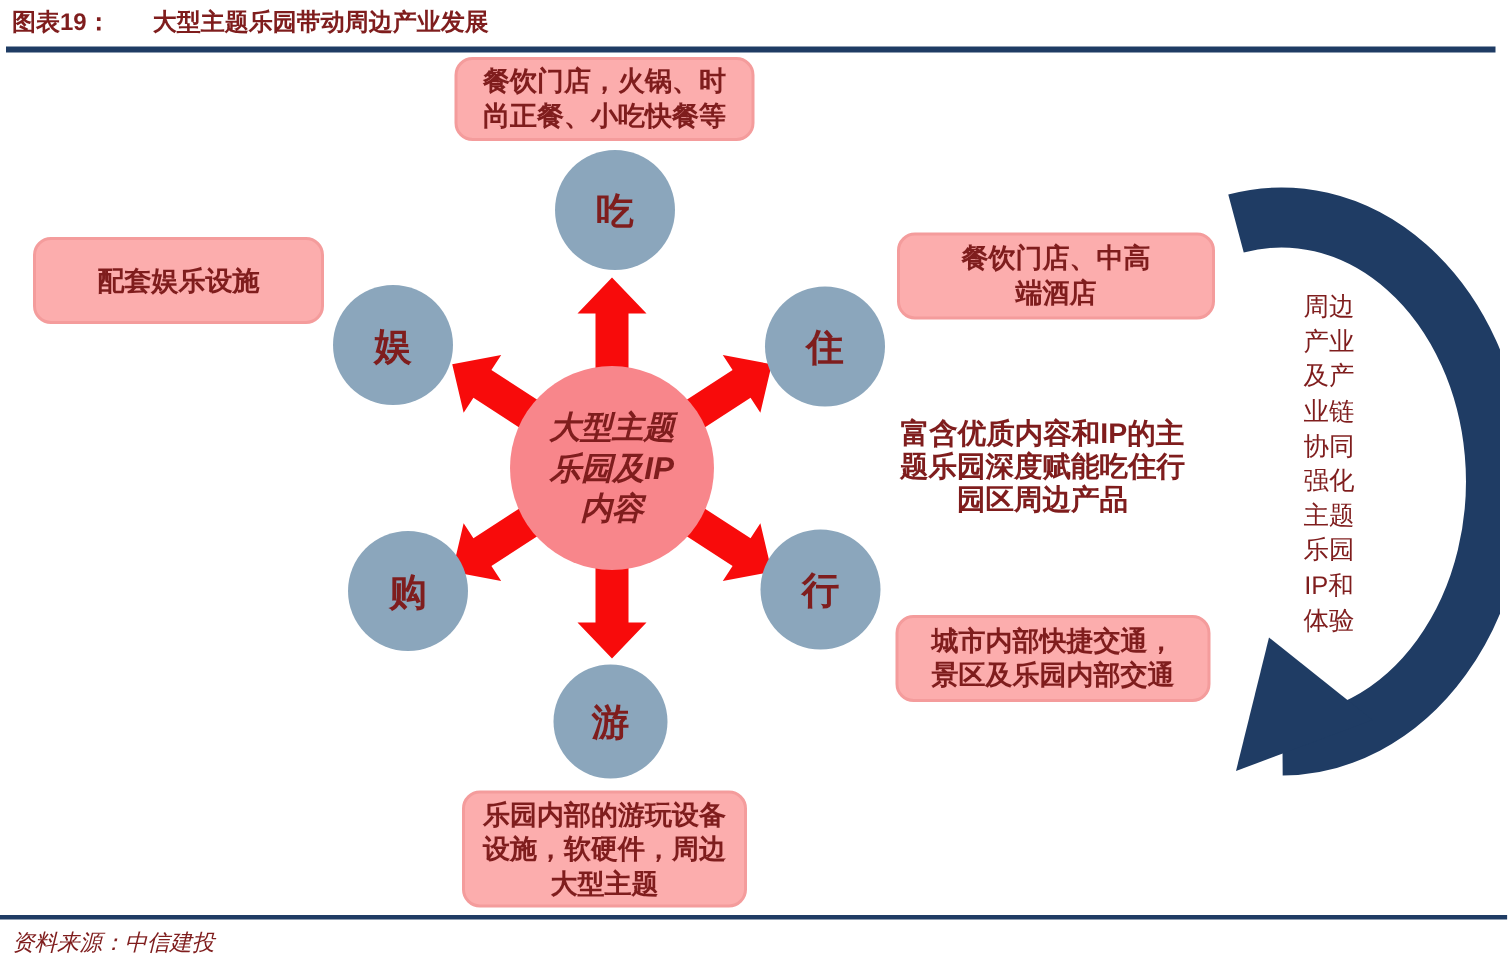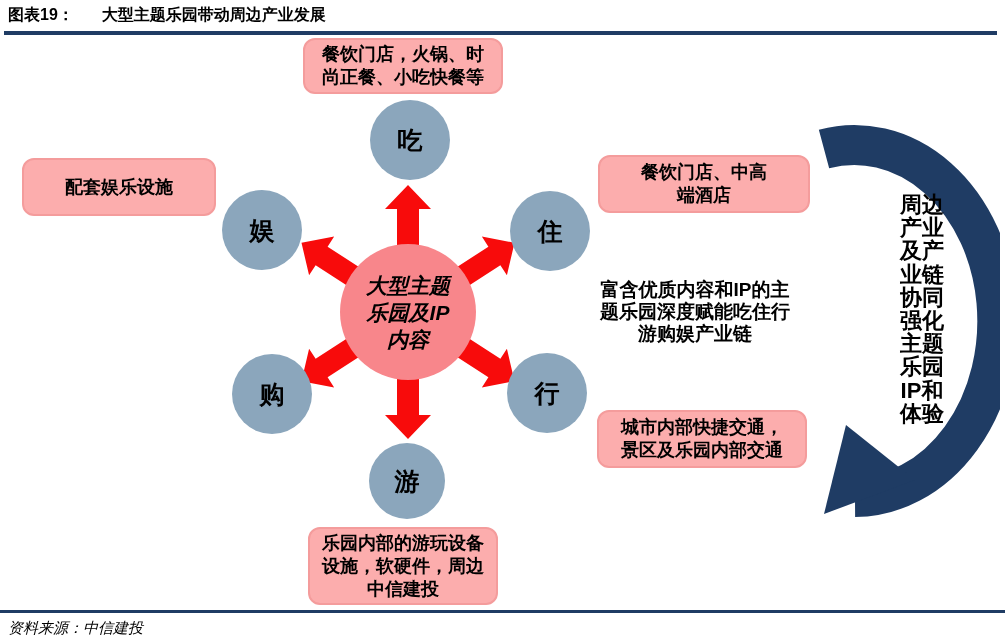--- a/index.html
+++ b/index.html
@@ -6,21 +6,21 @@
     --navy:#1F3C64;
     --arrow-red:#F80B0B;
     --center-fill:#F8868B;
     --node-fill:#8BA6BC;
     --box-fill:#FCADAD;
     --box-border:#F49C9C;
   }
   html,body{margin:0;padding:0;background:#fff;}
   #canvas{
     position:relative;width:1005px;height:644px;background:#fff;overflow:hidden;
-    font-family:"Liberation Sans",sans-serif;color:#000000;
+    font-family:"Liberation Sans",sans-serif;color:#7f1d1d;
   }
   
   .title-row{position:absolute;left:8px;top:5px;font-size:16px;font-weight:bold;white-space:nowrap;}
   .title-label{margin-right:28px;}
   .title-rule{position:absolute;left:4px;top:31px;width:993px;height:4px;background:var(--navy);}
   
   .pbox{
     position:absolute;background:var(--box-fill);border:2px solid var(--box-border);
     border-radius:12px;display:flex;align-items:center;justify-content:center;
     font-size:18px;font-weight:bold;line-height:23px;text-align:center;
@@ -37,21 +37,21 @@
     position:absolute;left:340px;top:244px;width:136px;height:136px;border-radius:50%;
     background:var(--center-fill);display:flex;align-items:center;justify-content:center;
     font-size:21px;font-weight:bold;line-height:27px;text-align:center;white-space:pre-line;font-style:italic;
   }
   .mid-note{
     position:absolute;left:575px;top:279px;width:240px;
     font-size:19px;font-weight:bold;line-height:22px;text-align:center;white-space:pre-line;
   }
   .side-note{
     position:absolute;left:861px;top:193px;width:50px;
-    font-size:22px;font-weight:bold;line-height:23.2px;text-align:center;white-space:pre-line;margin-left:36px;
+    font-size:17px;font-weight:normal;line-height:23.2px;text-align:center;white-space:pre-line;
   }
   .svg-layer{position:absolute;left:0;top:0;}
   .red-arrow{fill:var(--arrow-red);}
   .navy-shape{fill:none;stroke:var(--navy);stroke-width:40;}
   .navy-head{fill:var(--navy);}
   .bottom-rule{position:absolute;left:0;top:610px;width:1005px;height:3px;background:var(--navy);}
   .source-line{
     position:absolute;left:8px;top:619px;font-size:15px;font-style:italic;
     font-family:"DejaVu Serif",serif;
   }
@@ -85,36 +85,36 @@
 
   <div class="pbox" style="left:303px;top:38px;width:200px;height:56px;">餐饮门店，火锅、时
 尚正餐、小吃快餐等</div>
   <div class="pbox" style="left:22px;top:158px;width:194px;height:58px;">配套娱乐设施</div>
   <div class="pbox" style="left:598px;top:155px;width:212px;height:58px;">餐饮门店、中高
 端酒店</div>
   <div class="pbox" style="left:597px;top:410px;width:210px;height:58px;">城市内部快捷交通，
 景区及乐园内部交通</div>
   <div class="pbox" style="left:308px;top:527px;width:190px;height:78px;">乐园内部的游玩设备
 设施，软硬件，周边
-中信建投</div>
+大型主题</div>
 
   <div class="node" style="left:370px;top:100px;">吃</div>
   <div class="node" style="left:222px;top:190px;">娱</div>
   <div class="node" style="left:510px;top:191px;">住</div>
   <div class="node" style="left:507px;top:353px;">行</div>
   <div class="node" style="left:232px;top:354px;">购</div>
   <div class="node" style="left:369px;top:443px;width:76px;height:76px;">游</div>
 
   <div class="center-node">大型主题
 乐园及IP
 内容</div>
 
   <div class="mid-note">富含优质内容和IP的主
 题乐园深度赋能吃住行
-游购娱产业链</div>
+园区周边产品</div>
   <div class="side-note">周边
 产业
 及产
 业链
 协同
 强化
 主题
 乐园
 IP和
 体验</div>

